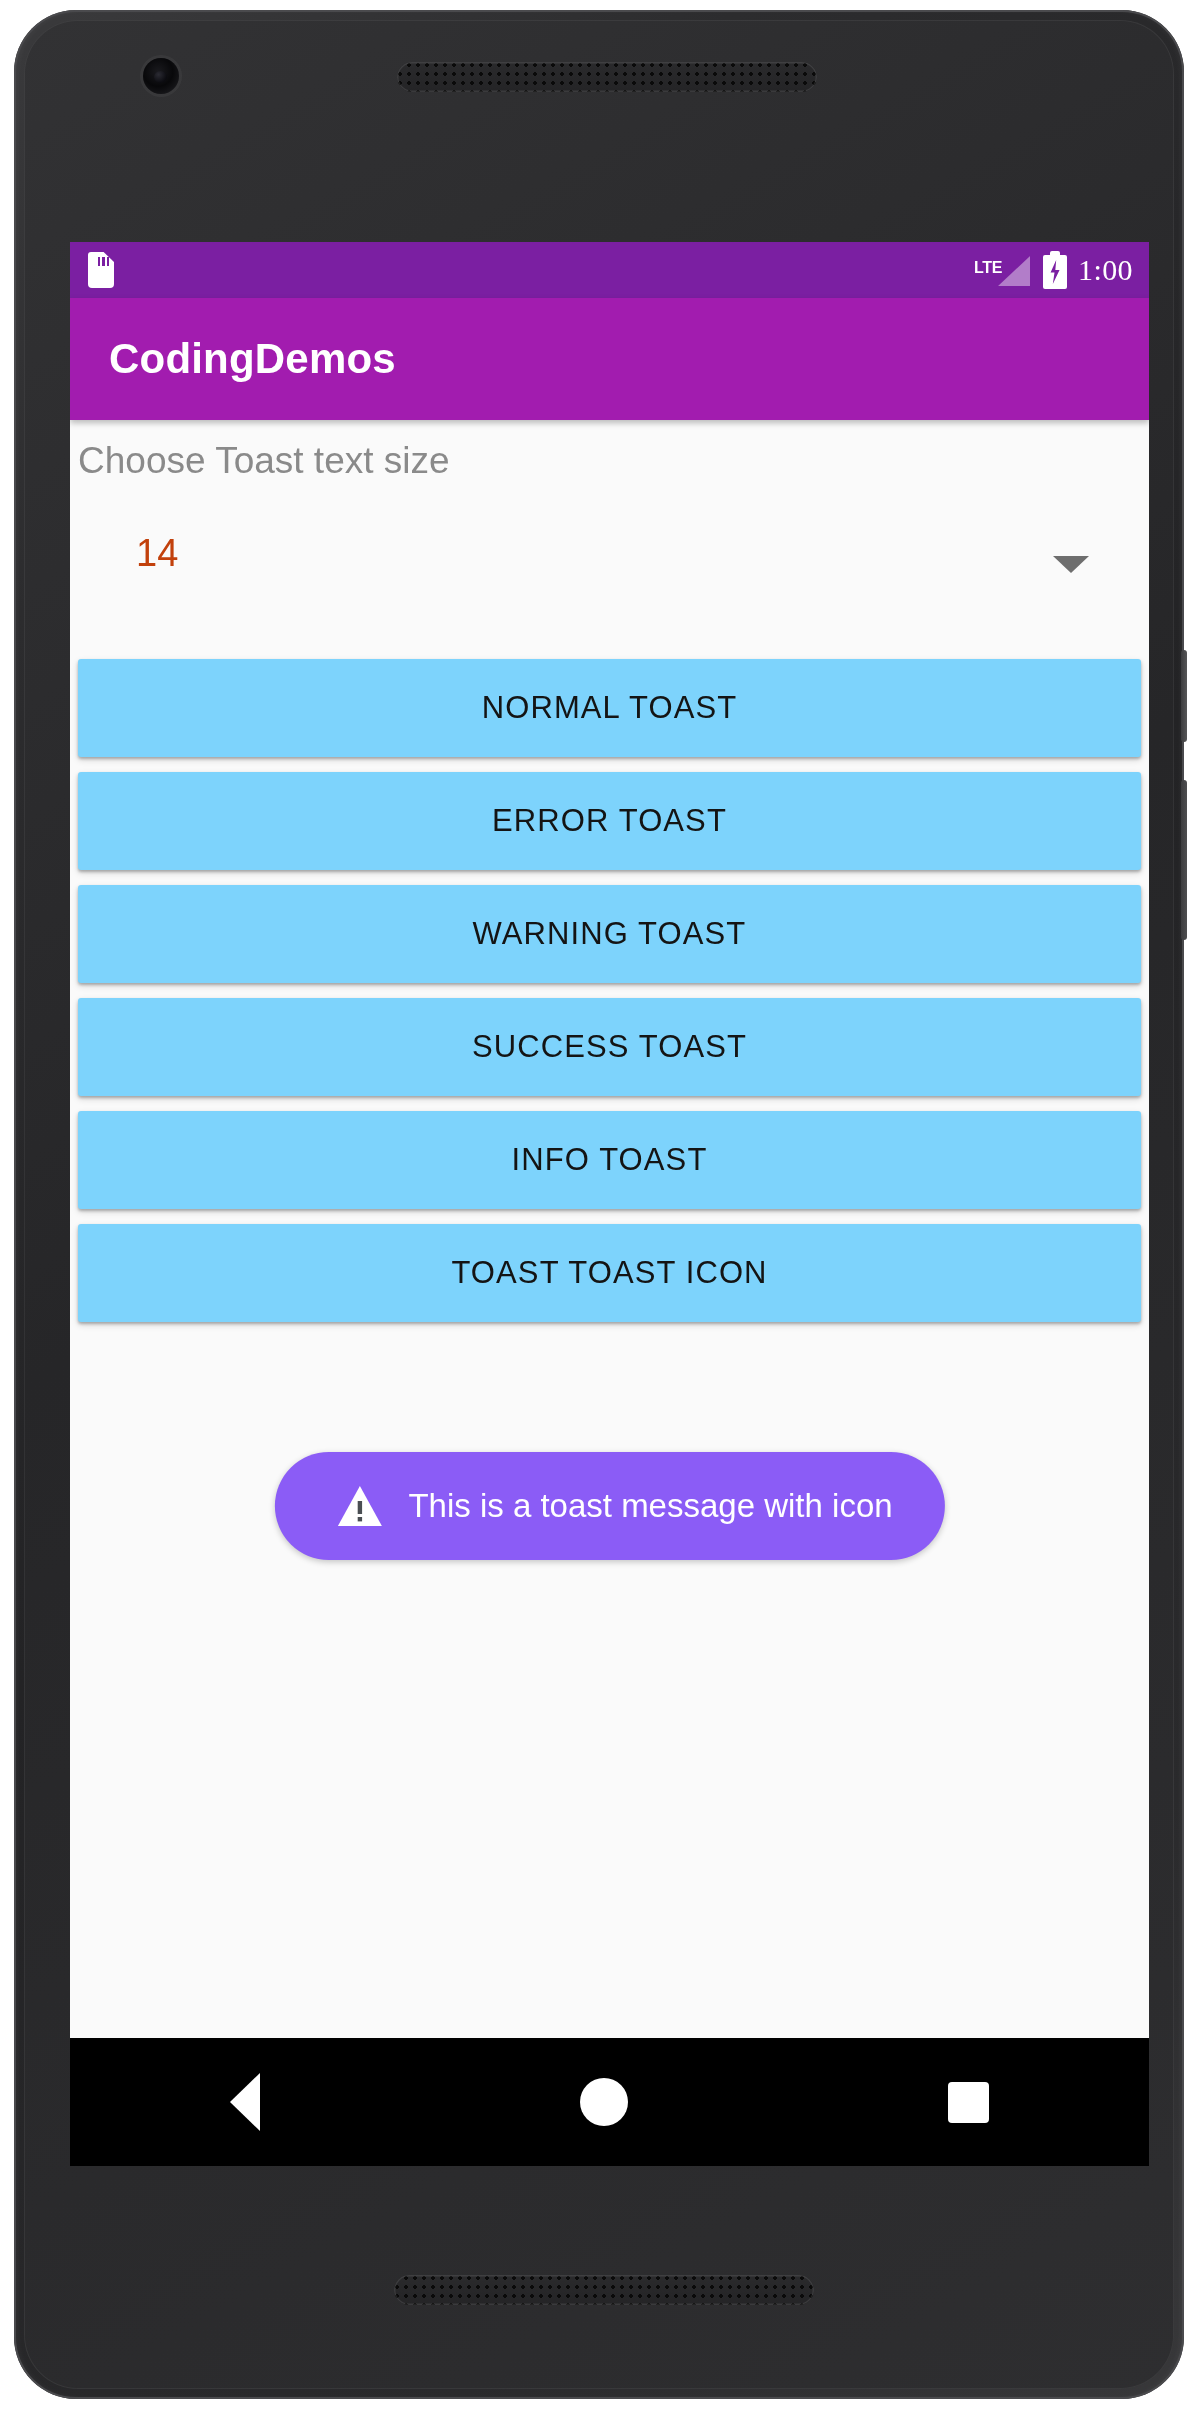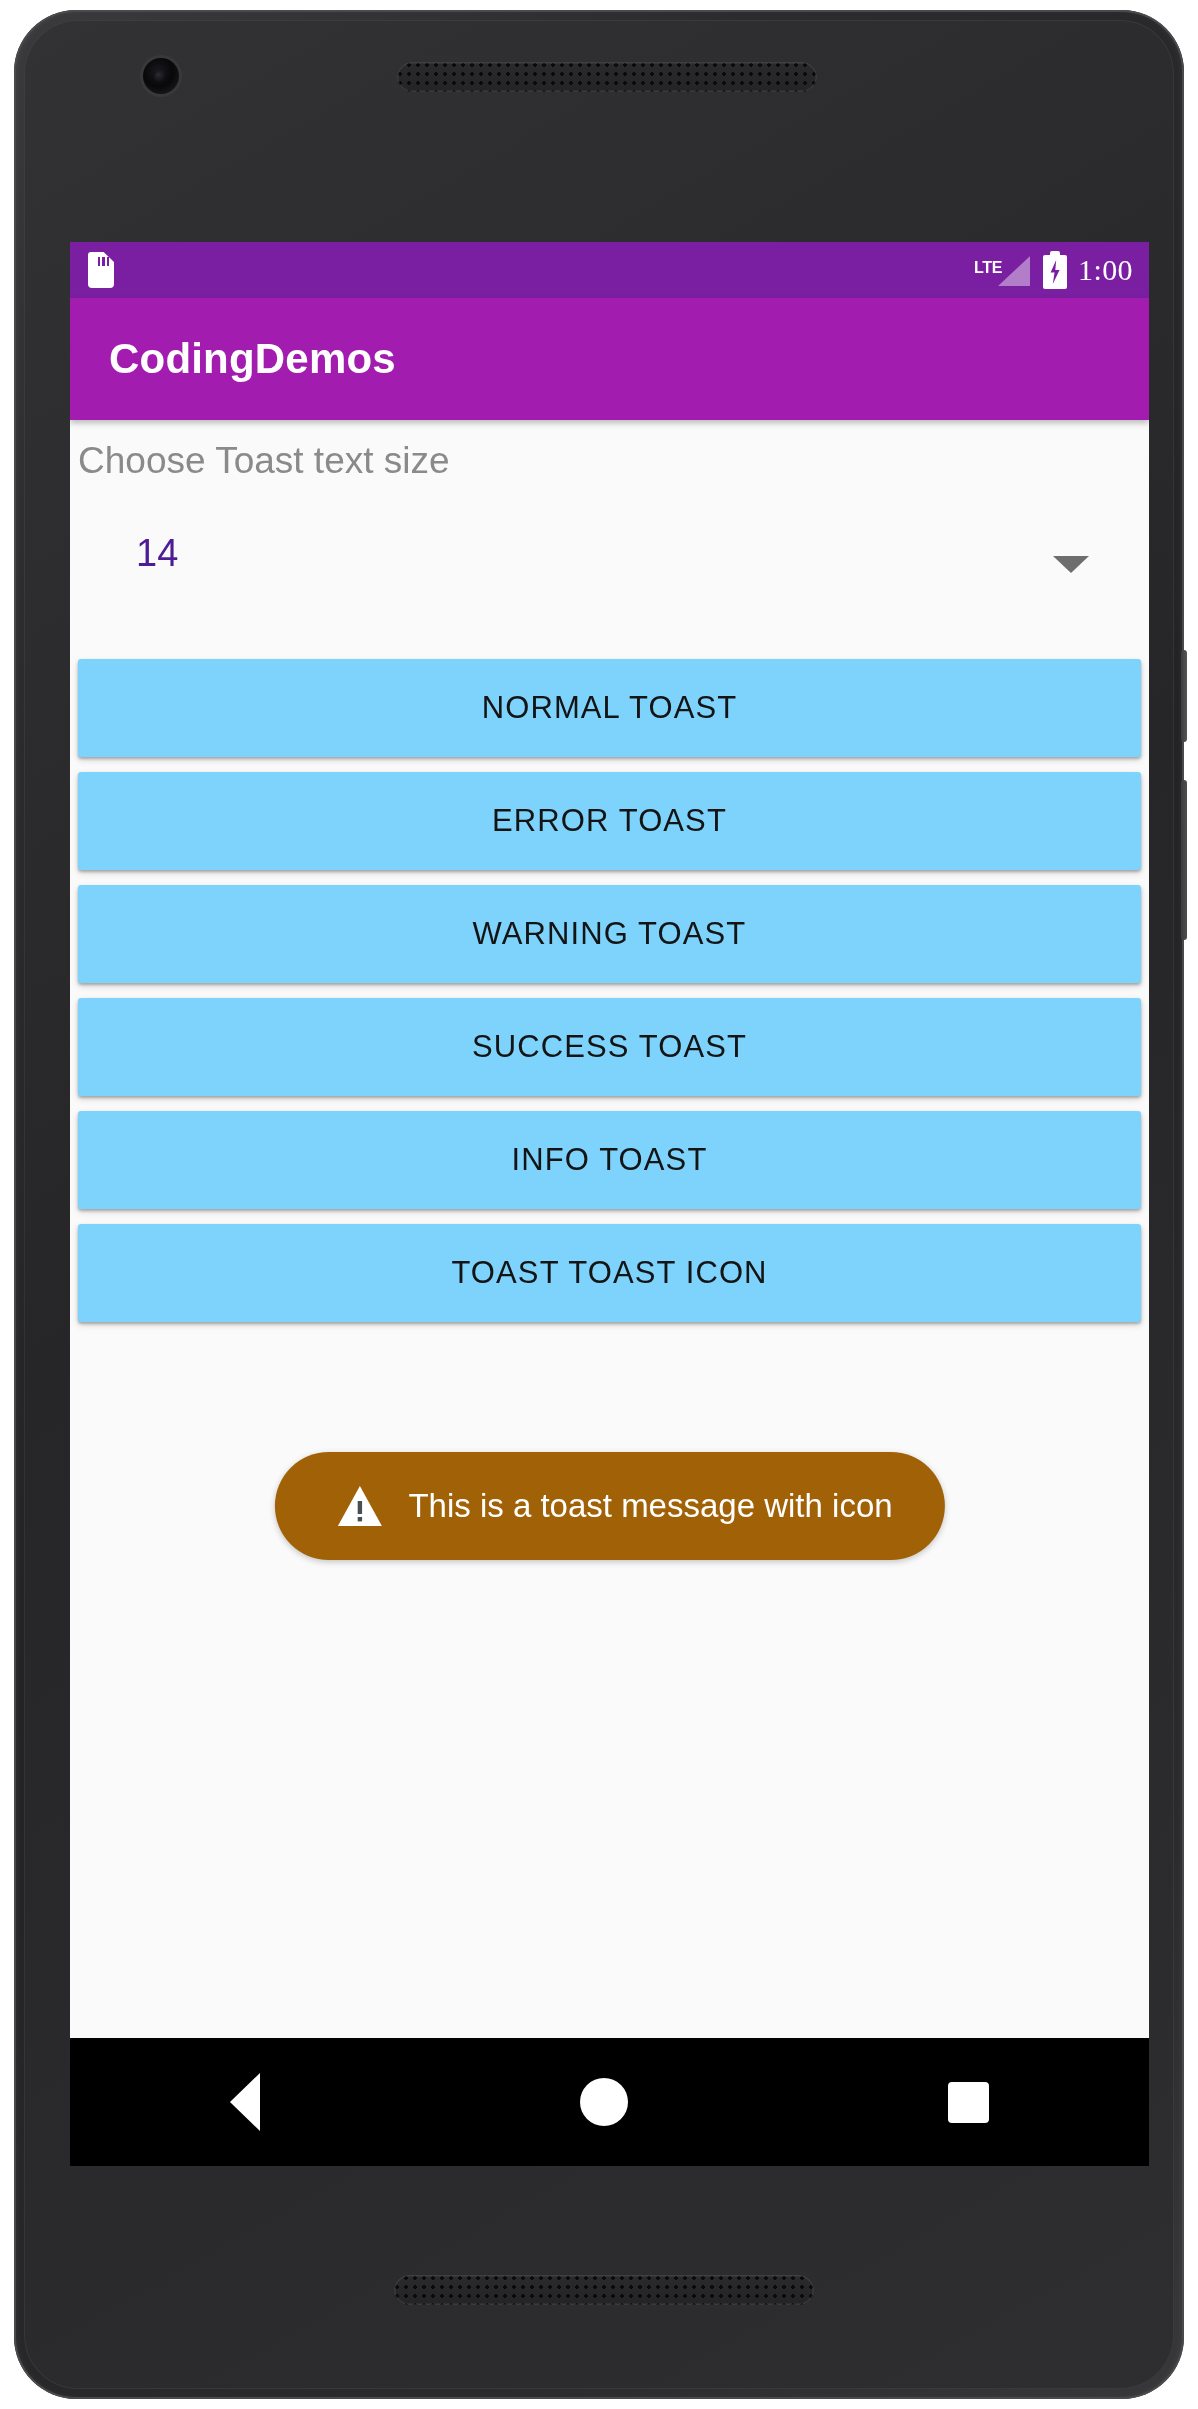--- a/index.html
+++ b/index.html
@@ -256,21 +256,21 @@
     left: 8px;
     top: 100px;
     right: 8px;
     height: 92px;
   }
   .spinner-value {
     position: absolute;
     left: 58px;
     top: 12px;
     font-size: 38px;
-    color: #4c1d95;
+    color: #c2410c;
   }
   .spinner-arrow {
     position: absolute;
     right: 52px;
     top: 36px;
     width: 0;
     height: 0;
     border-left: 18px solid transparent;
     border-right: 18px solid transparent;
     border-top: 17px solid #6e6e6e;
@@ -301,21 +301,21 @@
   }
 
   
   .toast {
     position: absolute;
     left: 50%;
     transform: translateX(-50%);
     top: 1032px;
     height: 108px;
     min-width: 600px;
-    background: #a16207;
+    background: #8b5cf6;
     border-radius: 54px;
     display: flex;
     align-items: center;
     padding: 0 52px 0 62px;
     box-sizing: border-box;
     box-shadow: 0 2px 6px rgba(0,0,0,0.22);
   }
   .toast-icon {
     position: relative;
     width: 46px;

